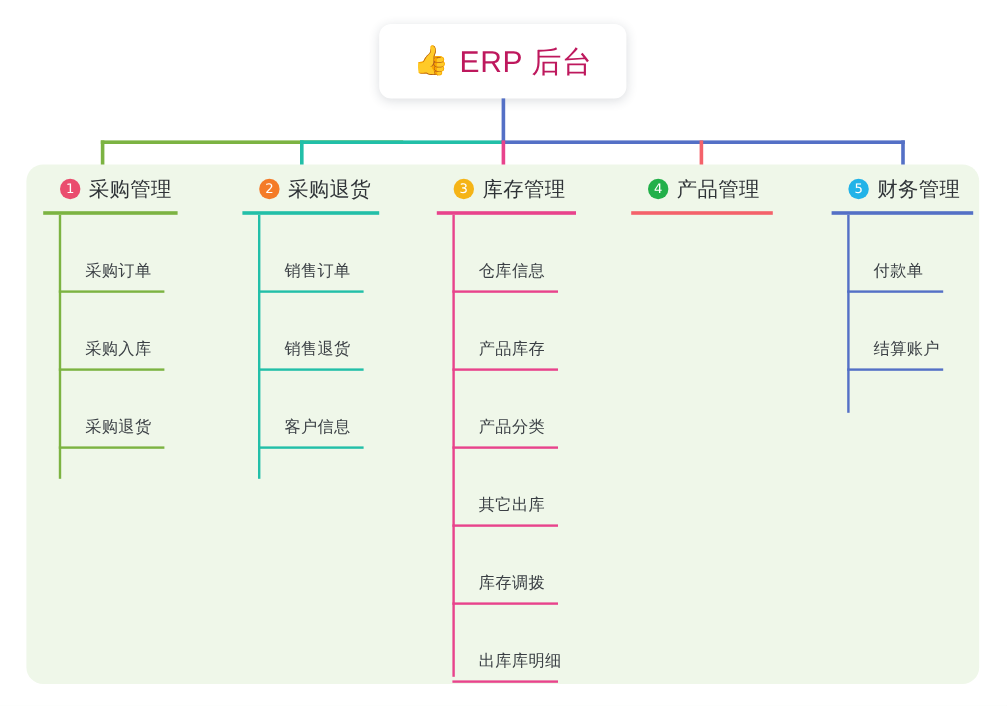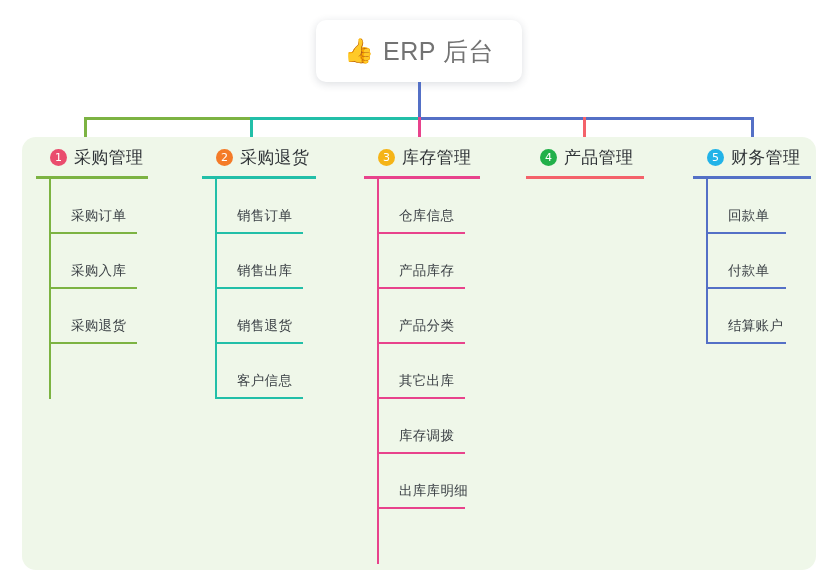--- a/index.html
+++ b/index.html
@@ -37,21 +37,21 @@
     gap: 9px;
     box-sizing: border-box;
   }
   .root-emoji {
     font-size: 24px;
     line-height: 1;
     display: block;
   }
   .root-title {
     font-size: 25px;
-    color: #737373;
+    color: #be185d;
     letter-spacing: 0.5px;
     white-space: nowrap;
     text-align: center;
   }
 
   
   .conn {
     position: absolute;
   }
   .v-line { width: 3px; }
@@ -109,21 +109,21 @@
     padding-left: 13px;
   }
   .spine {
     position: absolute;
     left: 13px;
     top: 0;
     width: 2px;
   }
   .leaf {
     position: relative;
-    height: 55px;
+    height: 65px;
     margin-left: 0;
   }
   .leaf-text {
     position: absolute;
     left: 22px;
     bottom: 9px;
     font-size: 13.5px;
     color: #3b4045;
     white-space: nowrap;
     letter-spacing: 0.3px;
@@ -188,24 +188,20 @@
           <span class="col-title">采购退货</span>
         </div>
         <div class="col-rule" style="background: rgb(34, 191, 168); width: 114px;"></div>
         <div class="leaves">
           <div class="spine" style="background: rgb(34, 191, 168); height: 220px;"></div>
           <div class="leaf">
             <span class="leaf-text">销售订单</span>
             <div class="leaf-rule" style="background: rgb(34, 191, 168); width: 88px;"></div>
           </div>
           <div class="leaf">
-            <span class="leaf-text">销售出库</span>
-            <div class="leaf-rule" style="background: rgb(34, 191, 168); width: 88px;"></div>
-          </div>
-          <div class="leaf">
             <span class="leaf-text">销售退货</span>
             <div class="leaf-rule" style="background: rgb(34, 191, 168); width: 88px;"></div>
           </div>
           <div class="leaf">
             <span class="leaf-text">客户信息</span>
             <div class="leaf-rule" style="background: rgb(34, 191, 168); width: 88px;"></div>
           </div>
         </div>
       </div>
       <div class="column" style="left: 364px;">
@@ -251,24 +247,20 @@
       </div>
       <div class="column" style="left: 693px;">
         <div class="col-header">
           <span class="badge" style="background: rgb(34, 179, 232);">5</span>
           <span class="col-title">财务管理</span>
         </div>
         <div class="col-rule" style="background: rgb(84, 112, 198); width: 118px;"></div>
         <div class="leaves">
           <div class="spine" style="background: rgb(84, 112, 198); height: 165px;"></div>
           <div class="leaf">
-            <span class="leaf-text">回款单</span>
-            <div class="leaf-rule" style="background: rgb(84, 112, 198); width: 80px;"></div>
-          </div>
-          <div class="leaf">
             <span class="leaf-text">付款单</span>
             <div class="leaf-rule" style="background: rgb(84, 112, 198); width: 80px;"></div>
           </div>
           <div class="leaf">
             <span class="leaf-text">结算账户</span>
             <div class="leaf-rule" style="background: rgb(84, 112, 198); width: 80px;"></div>
           </div>
         </div>
       </div>
     </div>

